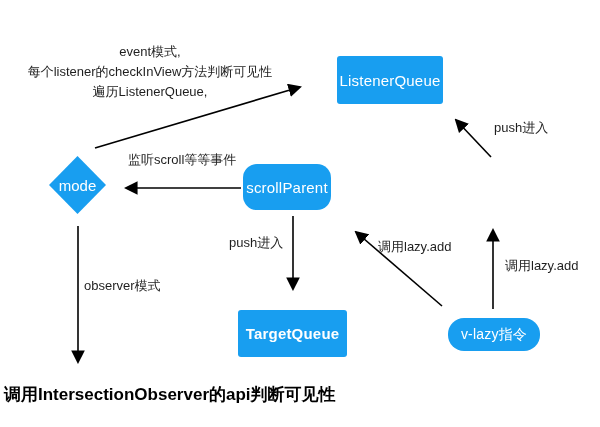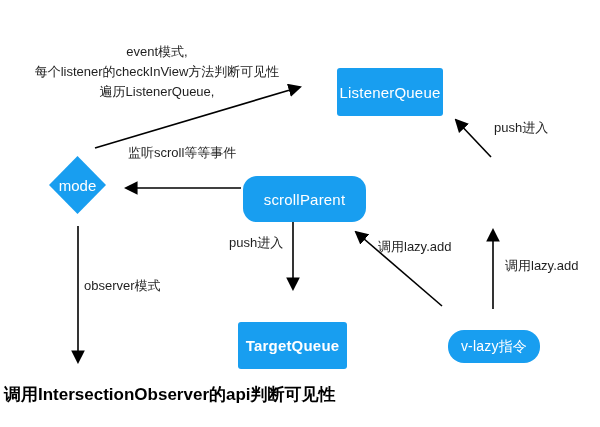--- a/index.html
+++ b/index.html
@@ -23,21 +23,20 @@
     position:absolute;
     background:#189EF0;
     color:#ffffff;
     display:flex;
     align-items:center;
     justify-content:center;
     font-size:15px;
     font-weight:500;
     letter-spacing:.2px;
     box-sizing:border-box;
-    margin-top:12px;
   }
   .node.square{ border-radius:3px; }
   .node.round{ border-radius:14px; }
   .node.pill{ border-radius:16px; font-size:14px; }
   .diamond{
     position:absolute;
     background:#189EF0;
     clip-path:polygon(50% 0, 100% 50%, 50% 100%, 0 50%);
     display:flex;
     align-items:center;
@@ -85,36 +84,36 @@
     <line x1="293" y1="216" x2="293" y2="289" stroke="#000" stroke-width="1.6" marker-end="url(#ah)"></line>
     <line x1="78" y1="226" x2="78" y2="362" stroke="#000" stroke-width="1.6" marker-end="url(#ah)"></line>
     <line x1="442" y1="306" x2="356" y2="232" stroke="#000" stroke-width="1.6" marker-end="url(#ah)"></line>
     <line x1="493" y1="309" x2="493" y2="230" stroke="#000" stroke-width="1.6" marker-end="url(#ah)"></line>
   </svg>
 
   <div class="node square" style="left:337px;top:56px;width:106px;height:48px;">ListenerQueue</div>
 
   <div class="diamond" style="left:49px;top:156px;width:57px;height:58px;">mode</div>
 
-  <div class="node round" style="left:243px;top:164px;width:123px;height:46px;">scrollParent</div>
+  <div class="node round" style="left:243px;top:164px;width:88px;height:46px;">scrollParent</div>
 
 
   <div class="node square" style="left:238px;top:310px;width:109px;height:47px;font-weight:bold;">TargetQueue</div>
 
   <div class="node pill" style="left:448px;top:318px;width:92px;height:33px;">v-lazy指令</div>
 
-  <div class="note-block" style="left:12px;top:42px;width:290px;">
+  <div class="note-block" style="left:5px;top:42px;width:290px;">
     <div>event模式,</div>
     <div>每个listener的checkInView方法判断可见性</div>
     <div>遍历ListenerQueue,</div>
   </div>
 
   <div class="note" style="left:494px;top:119px;">push进入</div>
 
-  <div class="note" style="left:128px;top:144px;">监听scroll等等事件</div>
+  <div class="note" style="left:128px;top:151px;">监听scroll等等事件</div>
 
   <div class="note" style="left:229px;top:234px;">push进入</div>
 
   <div class="note" style="left:378px;top:238px;">调用lazy.add</div>
 
   <div class="note" style="left:505px;top:257px;">调用lazy.add</div>
 
   <div class="note" style="left:84px;top:277px;">observer模式</div>
 
   <div class="conclusion" style="left:4px;top:383px;">调用IntersectionObserver的api判断可见性</div>

